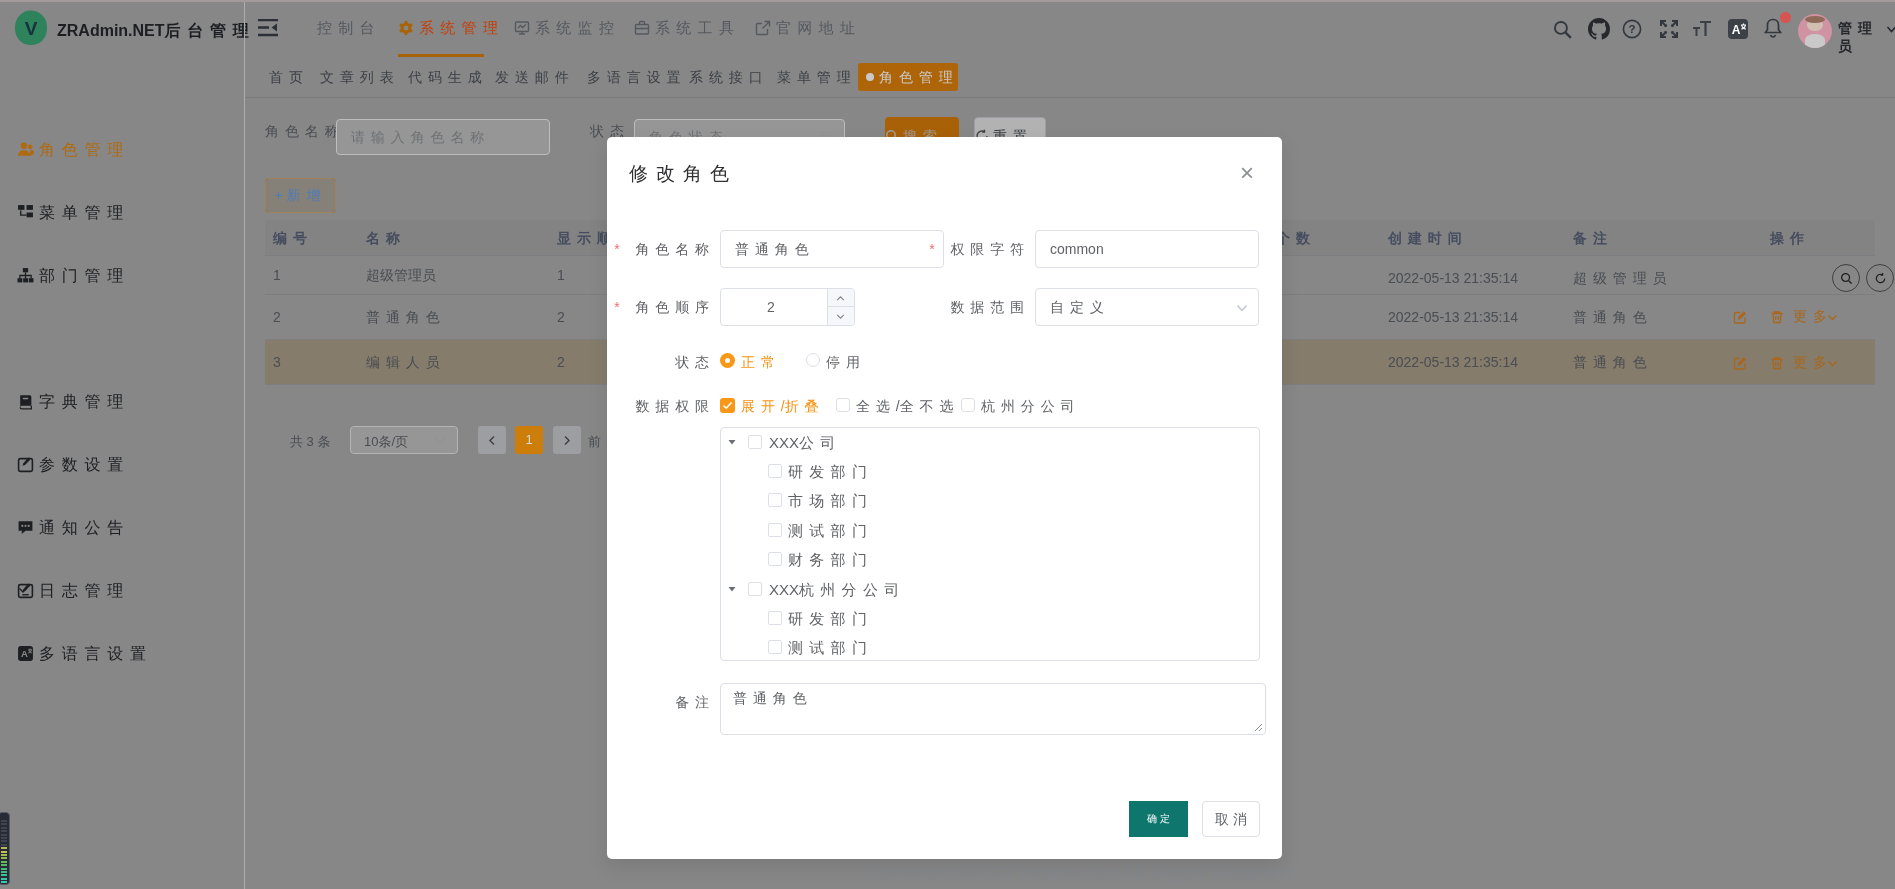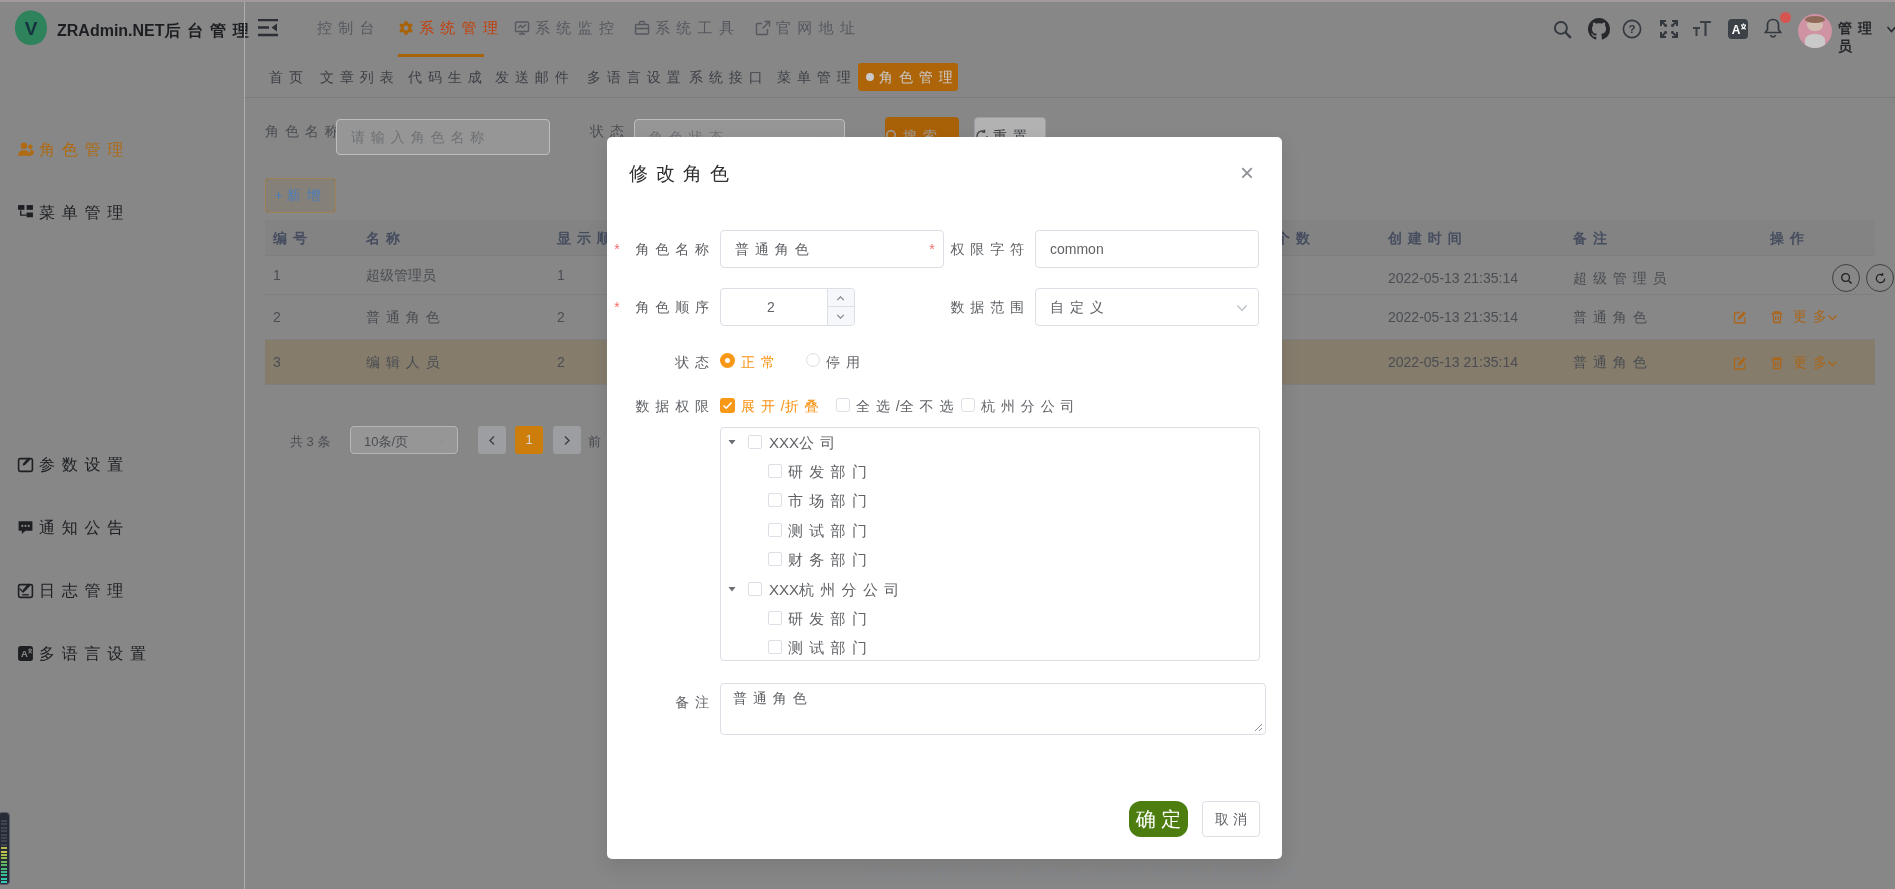--- a/index.html
+++ b/index.html
@@ -65,21 +65,21 @@
 #modal { position:absolute; left:607px; top:137px; width:675px; height:722px; background:#fff; border-radius:5px; z-index:200; box-shadow:0 8px 20px rgba(0,0,0,.10); }
 #modal .title { position:absolute; left:22px; top:24px; font-size:19px; color:#303133; }
 #modal .close { position:absolute; left:633px; top:22px; font-size:24px; color:#8d9095; font-weight:300; }
 .mlbl { position:absolute; font-size:14px; color:#606266; text-align:right; width:102px; white-space:nowrap; }
 .req:before { content:"* "; color:#f56c6c; }
 .minp { position:absolute; border:1px solid #dcdfe6; border-radius:4px; background:#fff; font-size:14px; color:#606266; }
 .mtxt { font-size:14px; color:#606266; position:absolute; white-space:nowrap; }
 .orange { color:#f79211 !important; }
 .tcb { position:absolute; width:14px; height:14px; border-radius:2px; background:#fff; border:1px solid #dcdfe6; }
 .ttx { position:absolute; font-size:15px; color:#606266; white-space:nowrap; }
-#mok { position:absolute; left:522px; top:664px; width:59px; height:36px; background:#4d7c0f; border-radius:12px; color:#fff; font-size:20px; text-align:center; line-height:36px; z-index:2;}
+#mok { position:absolute; left:522px; top:664px; width:59px; height:36px; background:#0f766e; border-radius:0; color:#fff; font-size:10px; text-align:center; line-height:36px; z-index:2;}
 #mcancel { position:absolute; left:595px; top:664px; width:58px; height:36px; background:#fff; border:1px solid #dcdfe6; border-radius:4px; color:#606266; font-size:14px; text-align:center; line-height:34px; }
 
 
 #topstrip { position:absolute; left:0; top:0; width:1895px; height:2px; background:#a39b9b; z-index:300; }
 #widget { position:absolute; left:-2px; top:812px; width:12px; height:73px; background:#262b36; border:1px solid #555a66; border-radius:4px; z-index:300; }
 </style>
 </head>
 <body>
 <div id="sidebar">
   <div id="logo">
@@ -99,20 +99,38 @@
     <div class="t cjk">角色管理</div>
     </div>
   <div class="mi" style="top:184px">
     <svg width="17" height="17" viewBox="0 0 16 16">
         <rect x="1" y="1" width="6" height="4.5" fill="#383c42"></rect>
         <rect x="9" y="1" width="6" height="4.5" fill="#383c42"></rect>
         <rect x="9" y="8" width="6" height="4.5" fill="#383c42"></rect>
         <path d="M3.5 6 V10.5 H9" stroke="#383c42" stroke-width="1.3" fill="none"></path>
       </svg>
     <div class="t cjk">菜单管理</div>
+    </div>
+  <div class="mi" style="top:247px">
+    <svg width="17" height="17" viewBox="0 0 16 16">
+        <rect x="5.5" y="1" width="5" height="4" fill="#383c42"></rect>
+        <rect x="0.5" y="10.5" width="4.5" height="4" fill="#383c42"></rect>
+        <rect x="5.8" y="10.5" width="4.5" height="4" fill="#383c42"></rect>
+        <rect x="11" y="10.5" width="4.5" height="4" fill="#383c42"></rect>
+        <path d="M8 5 V8 M2.7 10.5 V8 H13.3 V10.5 M8 8 V10.5" stroke="#383c42" stroke-width="1.2" fill="none"></path>
+      </svg>
+    <div class="t cjk">部门管理</div>
+    </div>
+  <div class="mi" style="top:373px">
+    <svg width="17" height="17" viewBox="0 0 16 16">
+        <path d="M3 2 H12 A1.5 1.5 0 0 1 13.5 3.5 V12 H4.5 A1.5 1.5 0 0 0 3 13.5 Z" fill="#383c42"></path>
+        <path d="M3 13.5 A1.5 1.5 0 0 0 4.5 15 H13.5 V12" stroke="#383c42" stroke-width="1.2" fill="none"></path>
+        <rect x="5.5" y="4.5" width="5" height="1.4" fill="#fff"></rect>
+      </svg>
+    <div class="t cjk">字典管理</div>
     </div>
   <div class="mi" style="top:436px">
     <svg width="17" height="17" viewBox="0 0 16 16">
         <rect x="1.5" y="2.5" width="13" height="12" rx="1.5" stroke="#383c42" stroke-width="1.5" fill="none"></rect>
         <path d="M10.5 1.5 L12.5 3.5 L7.5 8.5 L5.2 9.2 L6 6.9 Z" fill="#383c42"></path>
       </svg>
     <div class="t cjk">参数设置</div>
     </div>
   <div class="mi" style="top:562px">
     <svg width="17" height="17" viewBox="0 0 16 16">

